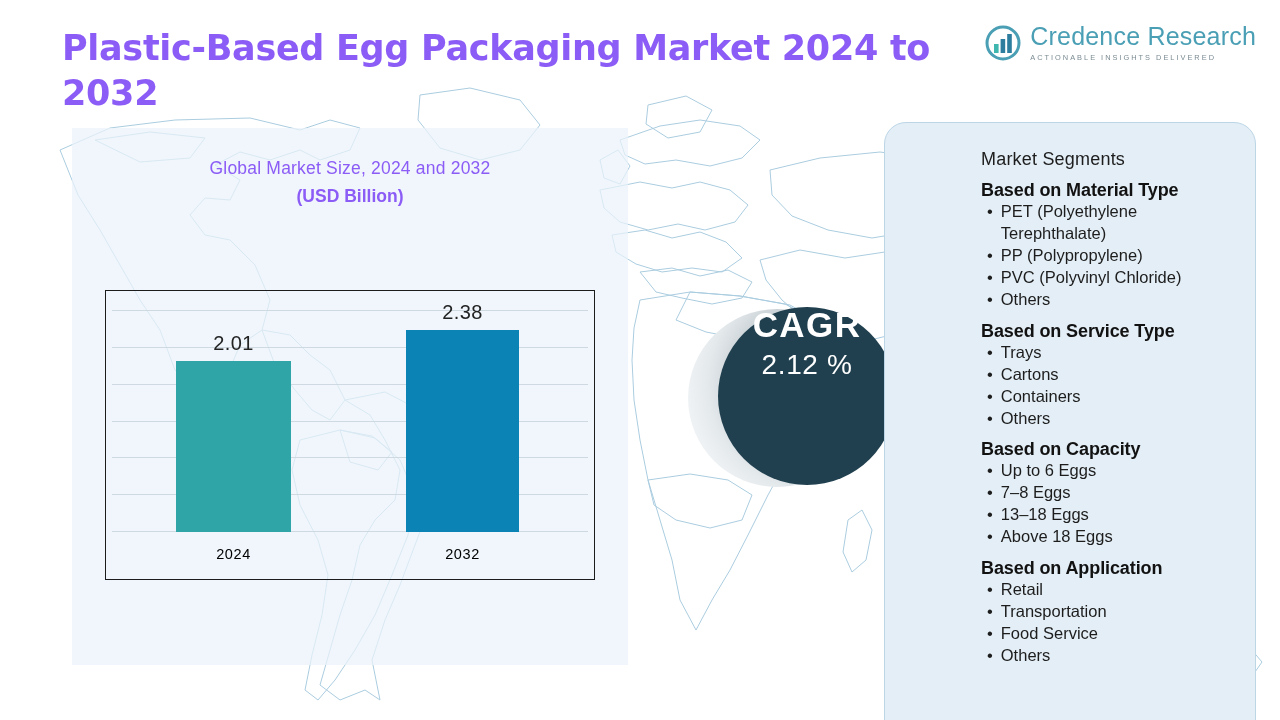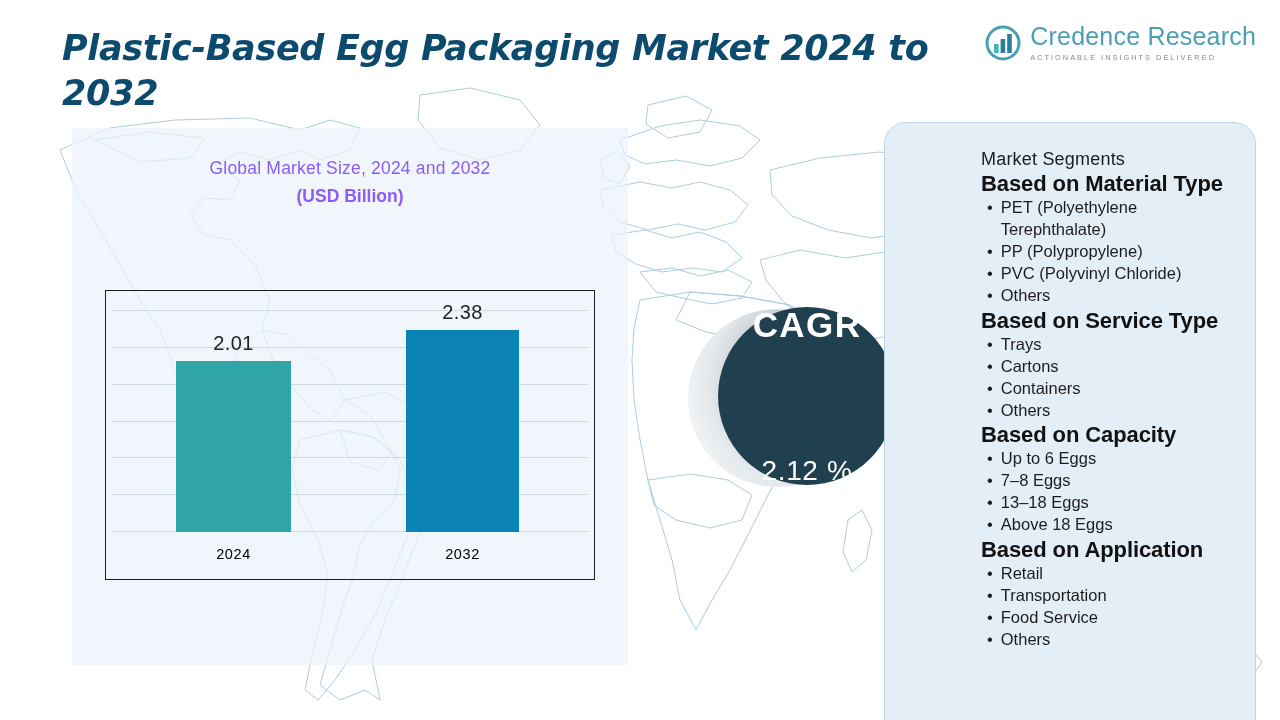--- a/index.html
+++ b/index.html
@@ -34,25 +34,24 @@
 
   
   .title {
     position: absolute;
     left: 62px;
     top: 26px;
     width: 940px;
     z-index: 5;
     font-family: "DejaVu Sans", sans-serif;
     font-weight: bold;
-    font-style: italic;
     font-size: 35px;
     line-height: 1.28;
     letter-spacing: -0.3px;
-    color: #0c4a6e;
+    color: #8b5cf6;
   }
 
   .logo {
     position: absolute;
     right: 24px;
     top: 24px;
     z-index: 6;
     display: flex;
     align-items: center;
     gap: 9px;
@@ -182,21 +181,21 @@
     position: absolute;
     left: 30px;
     top: 0px;
     width: 178px;
     height: 178px;
     border-radius: 50%;
     background: #20404f;
     display: flex;
     flex-direction: column;
     align-items: center;
-    justify-content: space-between;
+    justify-content: flex-start;
     color: #ffffff;
   }
   .cagr-label {
     font-size: 35px;
     font-weight: bold;
     letter-spacing: 1.4px;
     line-height: 1;
   }
   .cagr-value {
     font-size: 28px;
@@ -219,25 +218,25 @@
     box-sizing: border-box;
     padding: 26px 18px 10px 96px;
   }
   .seg-title {
     font-size: 18px;
     color: #1d1d1d;
     letter-spacing: 0.2px;
     margin-bottom: 1px;
   }
   .seg-group-head {
-    font-size: 22px;
+    font-size: 18px;
     font-weight: bold;
     color: #121212;
     letter-spacing: -0.1px;
-    margin-top: 1px;
+    margin-top: 10px;
   }
   .seg-item {
     font-size: 16.5px;
     color: #1d1d1d;
     display: flex;
     gap: 8px;
     line-height: 1.33;
     padding-left: 6px;
   }
   .seg-bullet { flex: 0 0 auto; line-height: 1.33; }

